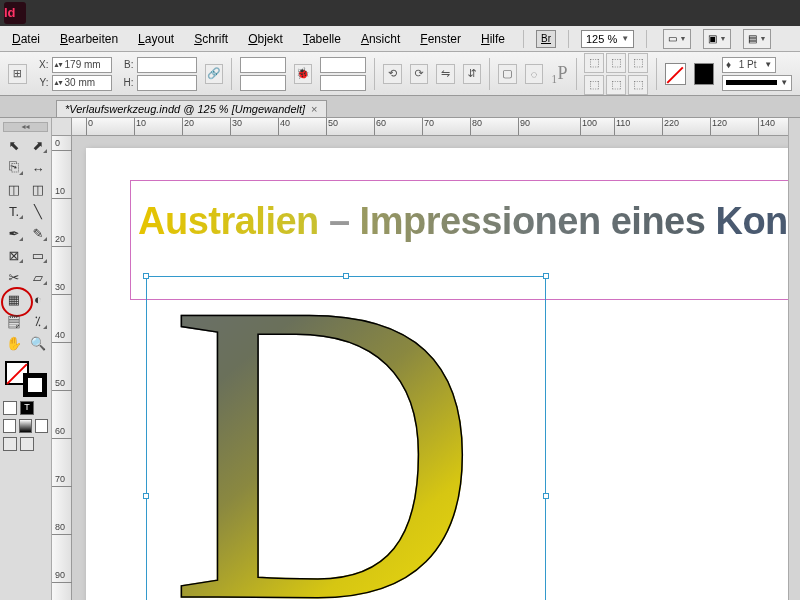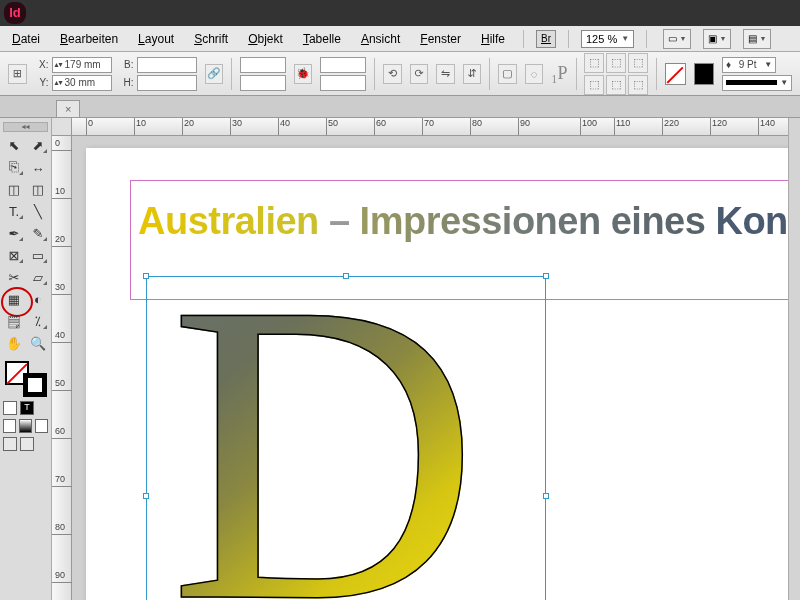--- a/index.html
+++ b/index.html
@@ -1,20 +1,20 @@
 <!DOCTYPE html>
 <html><head>
 <meta charset="utf-8">
 <style>
 * { margin:0; padding:0; box-sizing:border-box; font-family:"Segoe UI",Tahoma,sans-serif; }
 body { background:#d0d0d0; overflow:hidden; width:800px; height:600px; position:relative; }
 
 
 .titlebar { height:26px; background:#333; display:flex; align-items:center; padding:0 4px; }
-.app-icon { width:22px; height:22px; background:#2a0a15; border-radius:9px; color:#ff3366; font-weight:bold; font-size:13px; text-align:center; line-height:22px; font-family:Arial; }
+.app-icon { width:22px; height:22px; background:#2a0a15; border-radius:3px; color:#ff3366; font-weight:bold; font-size:13px; line-height:22px; font-family:Arial; }
 
 
 .menubar { height:26px; background:#e8e8e8; border-bottom:1px solid #aaa; display:flex; align-items:center; padding:0 6px; gap:8px; font-size:12px; }
 .menu-item { padding:3px 6px; cursor:default; }
 .mu { text-decoration:underline; }
 .menubar .sep { width:1px; height:18px; background:#bbb; margin:0 4px; }
 .zoom-box { display:flex; align-items:center; border:1px solid #888; background:#fff; padding:1px 4px; font-size:11px; height:18px; }
 .zoom-box .tri { font-size:8px; margin-left:4px; color:#555; }
 .br-badge { border:1px solid #888; background:#ddd; padding:1px 4px; font-size:10px; height:18px; line-height:14px;text-decoration:underline;}
 .icon-btn { width:28px; height:20px; border:1px solid #999; background:#eee; margin-left:4px; display:flex; align-items:center; justify-content:center; font-size:10px; }
@@ -192,32 +192,33 @@
         <div class="ctrl-icon">⬚</div>
         <div class="ctrl-icon">⬚</div>
       </div>
   </div>
   <div class="ctrl-sep"></div>
   <div class="sw-none"></div>
   <div class="sw-black"></div>
   <div class="coord-group">
     <div class="stroke-wt">
         <span>♦</span>
-        <span>9 Pt</span>
+        <span>1 Pt</span>
         <span style="font-size:8px">▼</span>
       </div>
     <div class="stroke-line">
         <div class="bar"></div>
         <span style="font-size:8px;margin-left:3px">▼</span>
       </div>
   </div>
 </div>
 
 <div class="doctab-row">
   <div class="doctab">
+    <span>*Verlaufswerkzeug.indd @ 125 % [Umgewandelt]</span>
     <span class="x">×</span>
   </div>
 </div>
 
 <div class="main">
   <div class="toolcol">
     <div class="collapse-bar">◂◂</div>
     <div class="tool-grid">
       <div class="tool">⬉</div>
       <div class="tool">⬈<span class="corner"></span></div>

